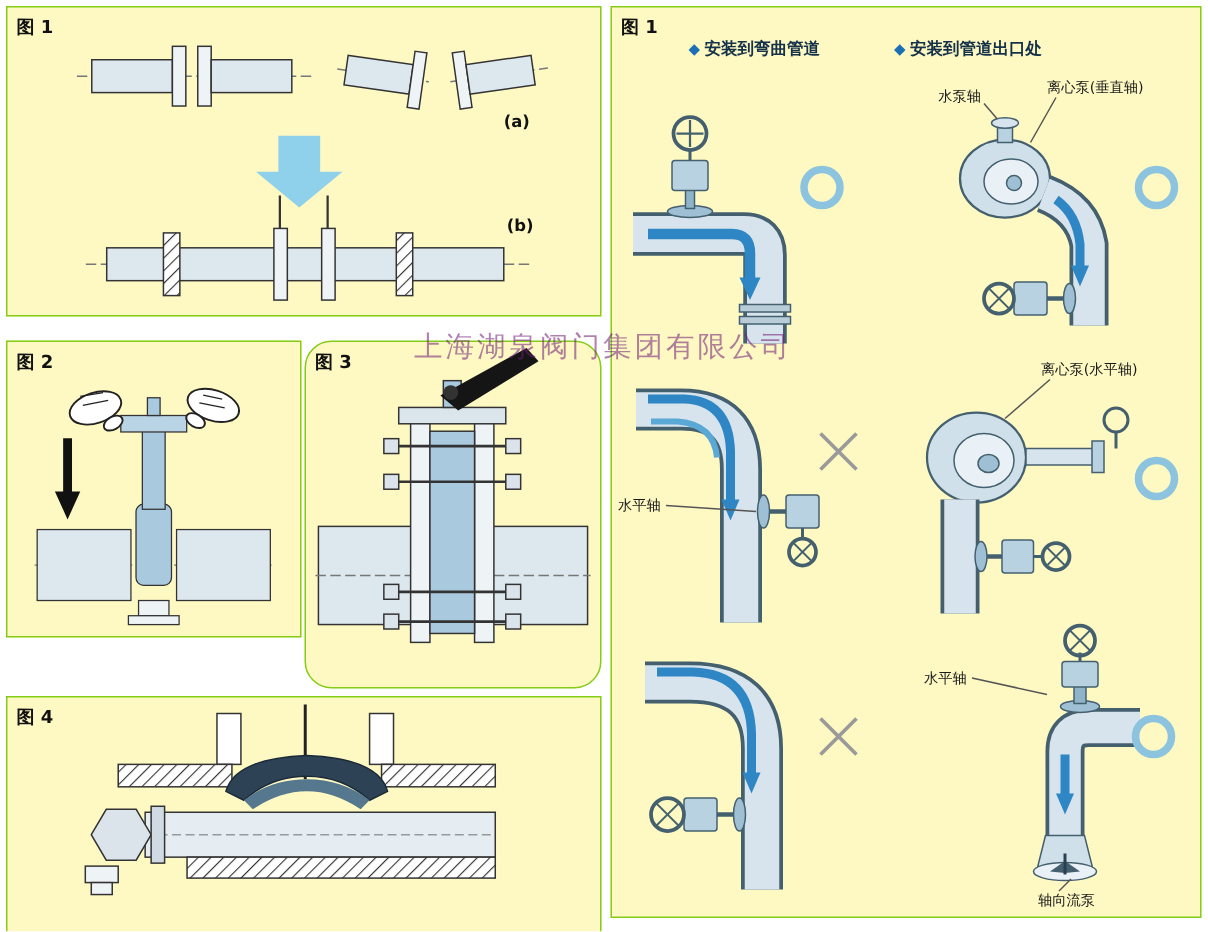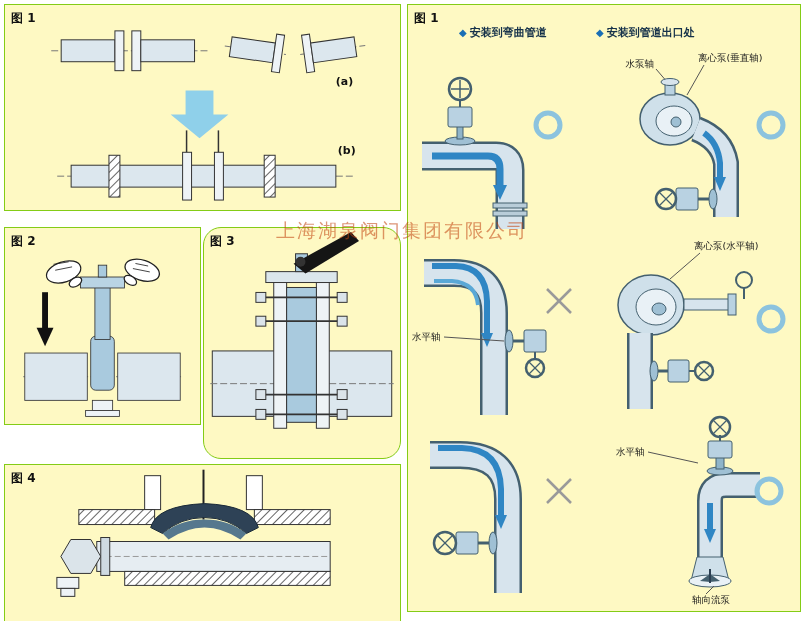--- a/index.html
+++ b/index.html
@@ -16,21 +16,21 @@
   .fig-title { position:absolute; top:5px; left:6px; font-weight:bold; font-size:12px; color:#111; z-index:3; }
   .panel > svg.art { position:absolute; left:0; top:0; width:100%; height:100%; display:block; }
   .p5 > svg.art5 { position:absolute; left:0; top:36px; width:394px; height:568px; display:block; }
   .bullets { position:absolute; top:20px; left:0; width:100%; height:16px; z-index:3; }
   .bullet { position:absolute; font-size:11px; font-weight:bold; color:#16324a; white-space:nowrap; }
   .bullet i { font-style:normal; color:#1a6fb5; margin-right:3px; font-size:10px; }
   .bullet.bl { left:18px;margin-left:33px; }
   .bullet.br { left:188px; }
   .watermark {
     position:absolute; left:276px; top:218px; font-size:19px; letter-spacing:2px;
-    color:#c2410c; opacity:0.55; white-space:nowrap; z-index:6; pointer-events:none;
+    color:#701a75; opacity:0.55; white-space:nowrap; z-index:6; pointer-events:none;
   }
   svg text { font-size:9.5px; fill:#1a1a1a; font-family:"DejaVu Sans", sans-serif; }
   svg text.sub { font-size:11px; font-weight:bold; fill:#111; }
 </style>
 </head>
 <body>
 
 <div class="page">
 
   <div class="panel p1">

